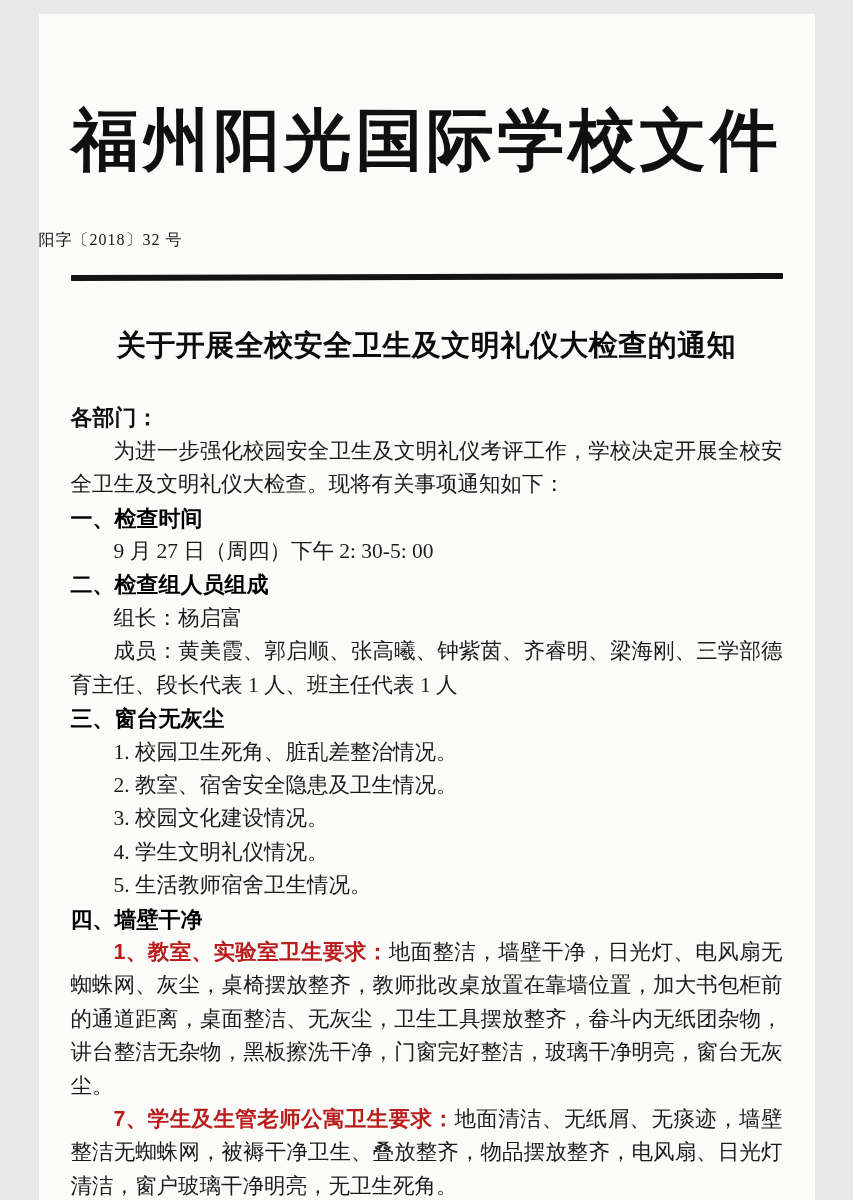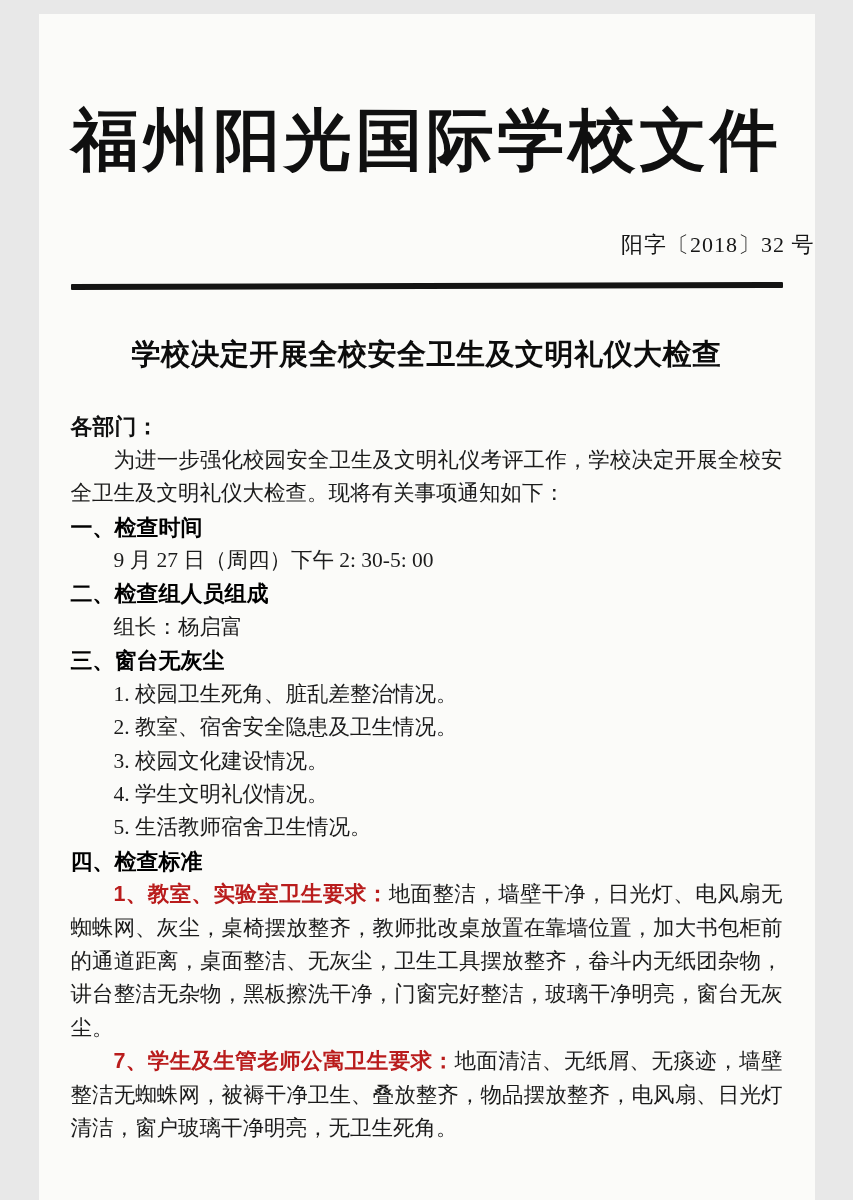--- a/index.html
+++ b/index.html
@@ -19,23 +19,23 @@
     font-family: "Liberation Serif", "DejaVu Serif", serif;
     font-weight: 700;
     font-size: 67px;
     line-height: 1.32;
     letter-spacing: 4px;
     color: #101010;
     white-space: nowrap;
   }
   .doc-number {
     margin-top: 46px;
-    text-align: right;
+    text-align: left;
     font-family: "Liberation Serif", "DejaVu Serif", serif;
-    font-size: 22px;
+    font-size: 16px;
     letter-spacing: 1px;
     color: #161616;
   }
   .rule {
     margin: 23px auto 0 auto;
     width: 712px;
     height: 6px;
     background: #141414;
     border-radius: 1px;
     transform: rotate(-0.18deg);
@@ -87,39 +87,40 @@
 <body>
 
 <div class="page">
 
   <h1 class="letterhead">福州阳光国际学校文件</h1>
 
   <div class="doc-number">阳字〔2018〕32 号</div>
 
   <div class="rule"></div>
 
-  <h2 class="notice-title">学校决定开展全校安全卫生及文明礼仪大检查</h2>
+  <h2 class="notice-title">关于开展全校安全卫生及文明礼仪大检查的通知</h2>
 
   <main class="body">
 
     <p class="salutation">各部门：</p>
 
     <p class="para indent">为进一步强化校园安全卫生及文明礼仪考评工作，学校决定开展全校安全卫生及文明礼仪大检查。现将有关事项通知如下：</p>
 
     <h3 class="sec-heading">一、检查时间</h3>
     <p class="para indent">9 月 27 日（周四）下午 2: 30-5: 00</p>
 
     <h3 class="sec-heading">二、检查组人员组成</h3>
     <p class="para indent">组长：杨启富</p>
+    <p class="para indent">成员：黄美霞、郭启顺、张高曦、钟紫茵、齐睿明、梁海刚、三学部德育主任、段长代表 1 人、班主任代表 1 人</p>
 
     <h3 class="sec-heading">三、窗台无灰尘</h3>
     <p class="para indent">1. 校园卫生死角、脏乱差整治情况。</p>
     <p class="para indent">2. 教室、宿舍安全隐患及卫生情况。</p>
     <p class="para indent">3. 校园文化建设情况。</p>
     <p class="para indent">4. 学生文明礼仪情况。</p>
     <p class="para indent">5. 生活教师宿舍卫生情况。</p>
 
-    <h3 class="sec-heading">四、检查标准</h3>
+    <h3 class="sec-heading">四、墙壁干净</h3>
     <p class="para indent"><b class="lead">1、教室、实验室卫生要求：</b><span>地面整洁，墙壁干净，日光灯、电风扇无蜘蛛网、灰尘，桌椅摆放整齐，教师批改桌放置在靠墙位置，加大书包柜前的通道距离，桌面整洁、无灰尘，卫生工具摆放整齐，畚斗内无纸团杂物，讲台整洁无杂物，黑板擦洗干净，门窗完好整洁，玻璃干净明亮，窗台无灰尘。</span></p>
     <p class="para indent"><b class="lead">7、学生及生管老师公寓卫生要求：</b><span>地面清洁、无纸屑、无痰迹，墙壁整洁无蜘蛛网，被褥干净卫生、叠放整齐，物品摆放整齐，电风扇、日光灯清洁，窗户玻璃干净明亮，无卫生死角。</span></p>
 
   </main>
 </div>
 
 </body></html>

